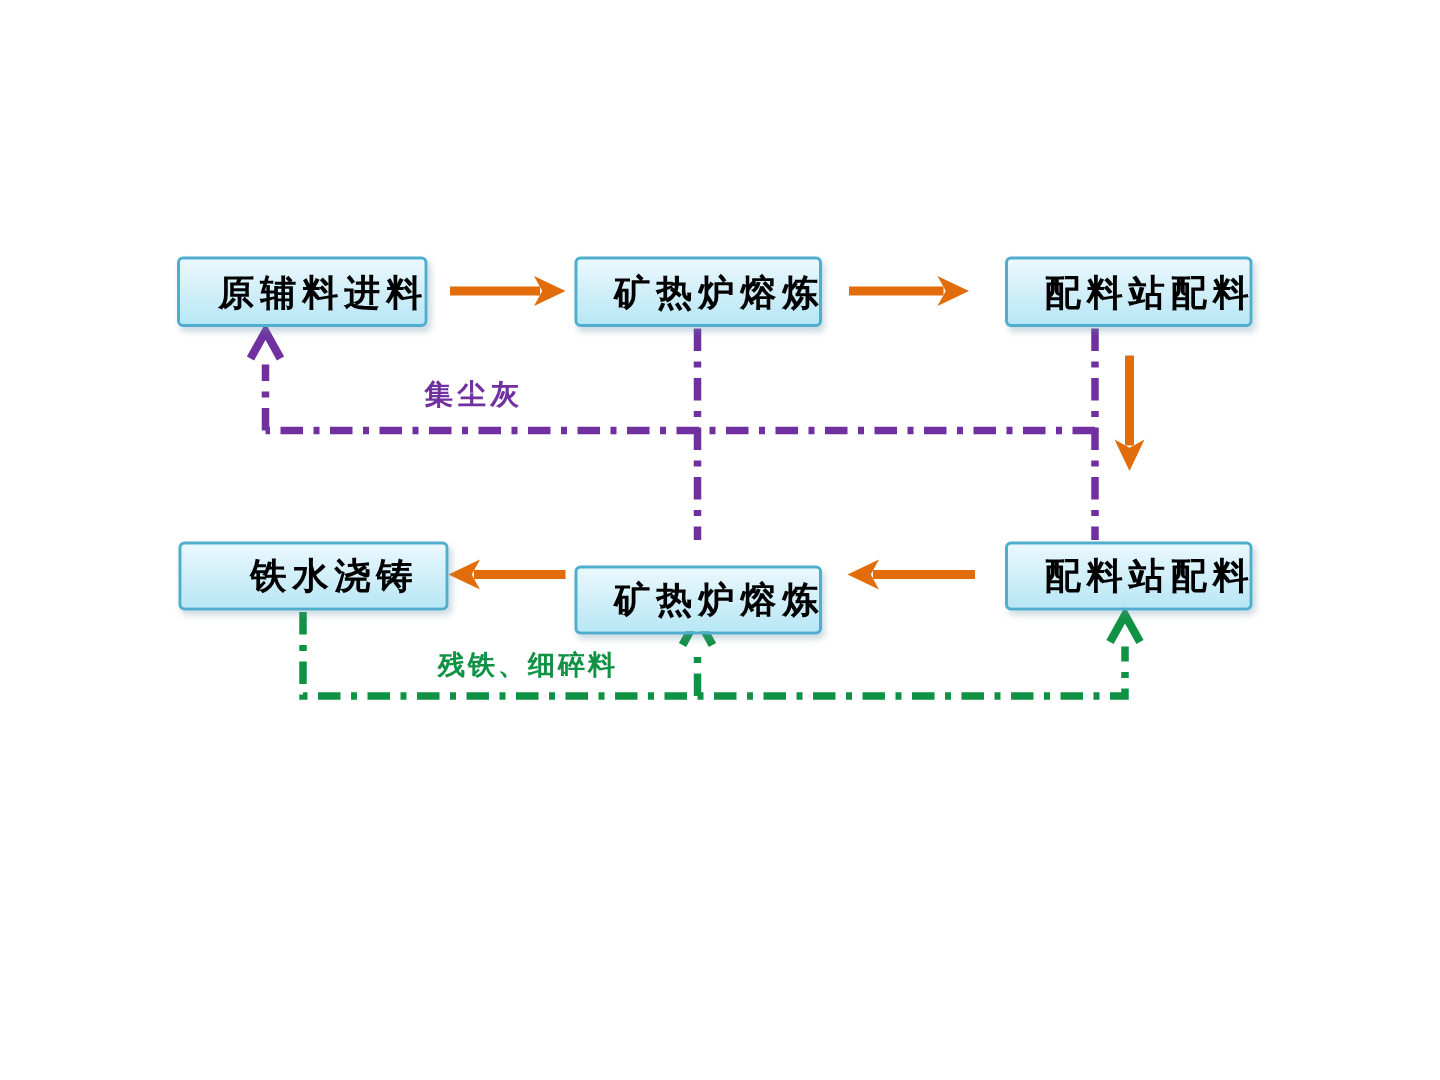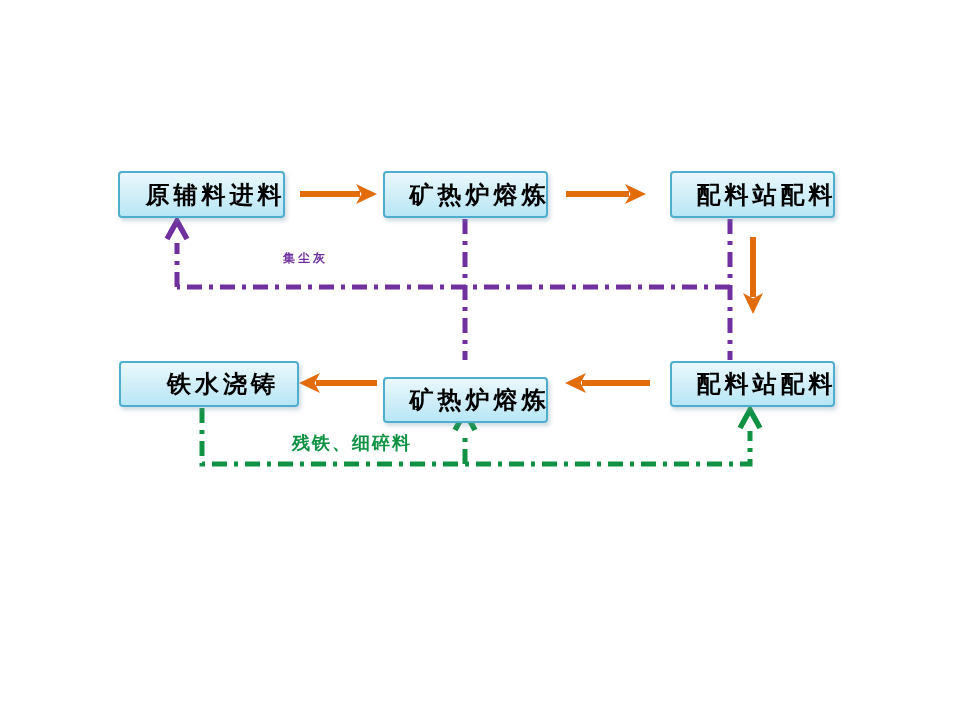--- a/index.html
+++ b/index.html
@@ -13,21 +13,21 @@
     border:2px solid var(--node-border,#4FADCE);
     border-radius:4px;
     background:linear-gradient(180deg,var(--node-fill-top,#EAF8FD) 0%, #cfeef8 55%, var(--node-fill-bottom,#B7E7F5) 100%);
     box-shadow:2px 3px 4px rgba(110,150,170,0.35);
     color:var(--node-text,#000);
     font-size:24px;font-weight:bold;letter-spacing:4px;
     display:flex;align-items:center;justify-content:center;
     white-space:nowrap;padding-left:28px;
   }
   .flow-label{
-    position:absolute;font-size:12px;font-weight:bold;letter-spacing:3px;white-space:nowrap;
+    position:absolute;font-size:19px;font-weight:bold;letter-spacing:3px;white-space:nowrap;
   }
   .flow-label.dust{color:var(--dust-line,#7030A0);}
   .flow-label.residual{color:var(--residual-line,#109245);font-size:18px;letter-spacing:2px;}
   
   .o-line{stroke:var(--process-arrow,#E36C0A);stroke-width:6;fill:none;}
   .o-head{fill:var(--process-arrow,#E36C0A);stroke:none;}
   .p-line{stroke:var(--dust-line,#7030A0);stroke-width:5;fill:none;stroke-dasharray:15 7 4 7;}
   .p-head{stroke:var(--dust-line,#7030A0);stroke-width:5.5;fill:none;}
   .g-line{stroke:var(--residual-line,#109245);stroke-width:5;fill:none;stroke-dasharray:15 7 4 7;}
   .g-head{stroke:var(--residual-line,#109245);stroke-width:5.5;fill:none;}

